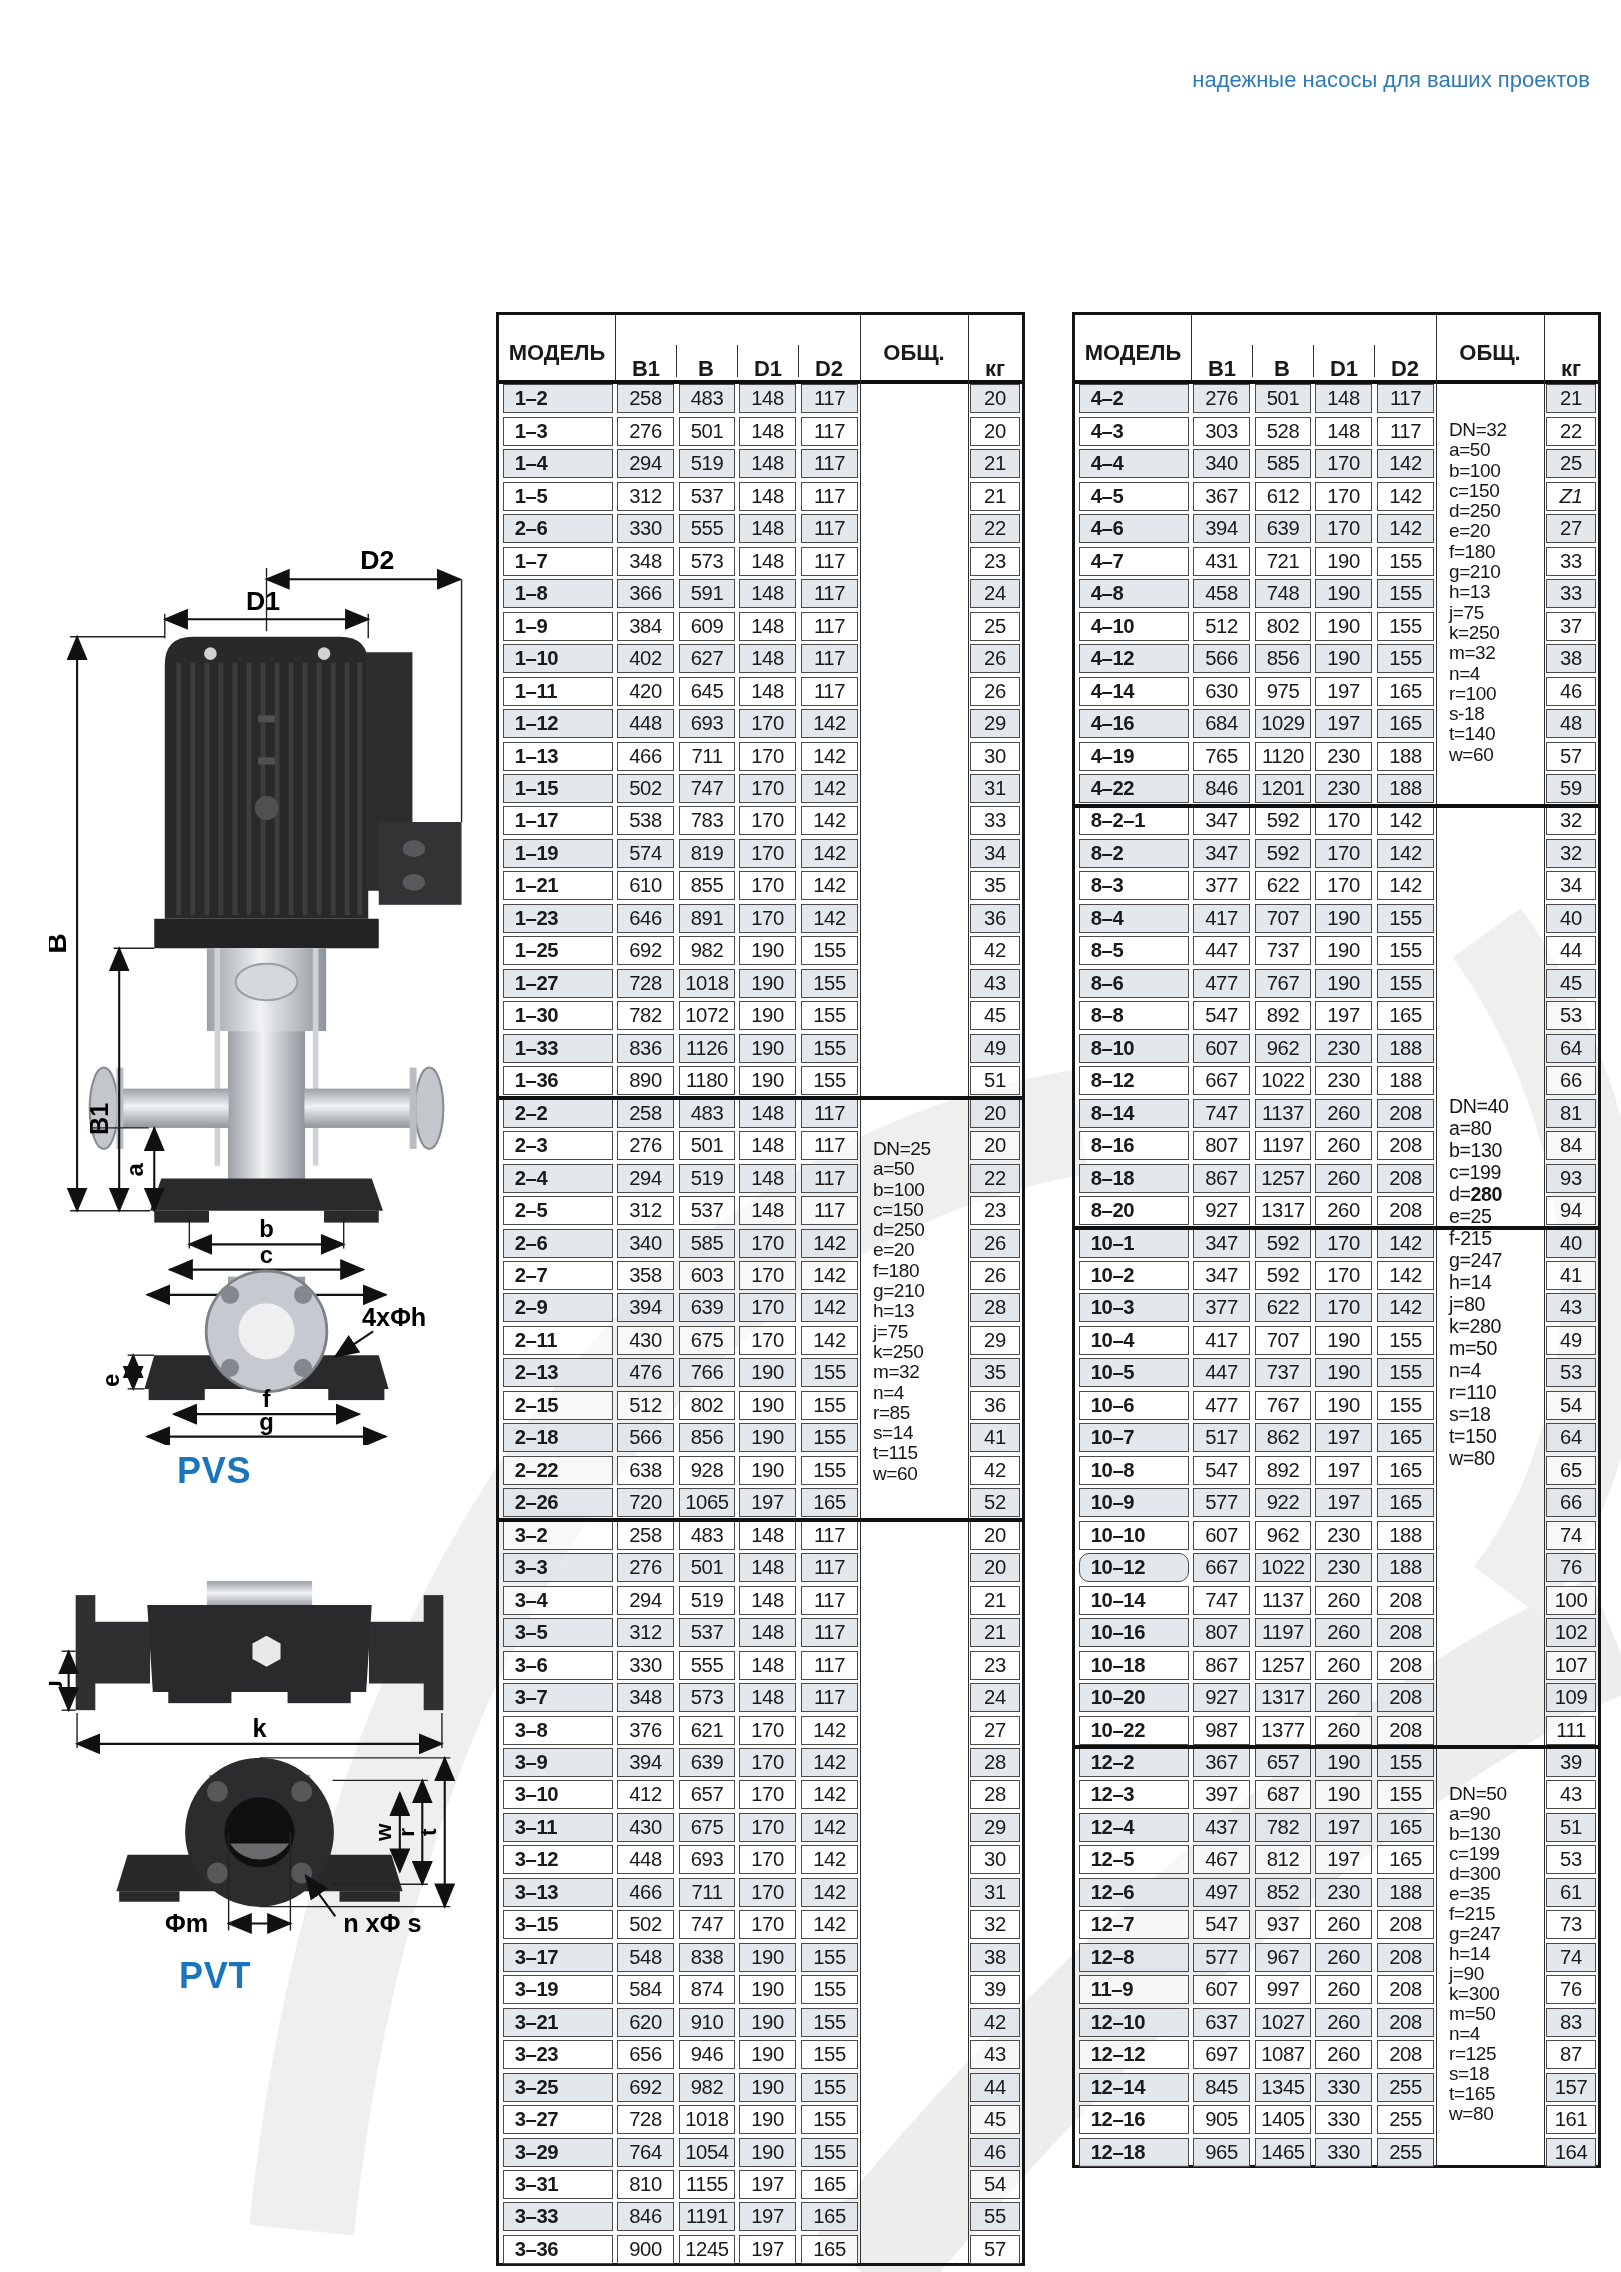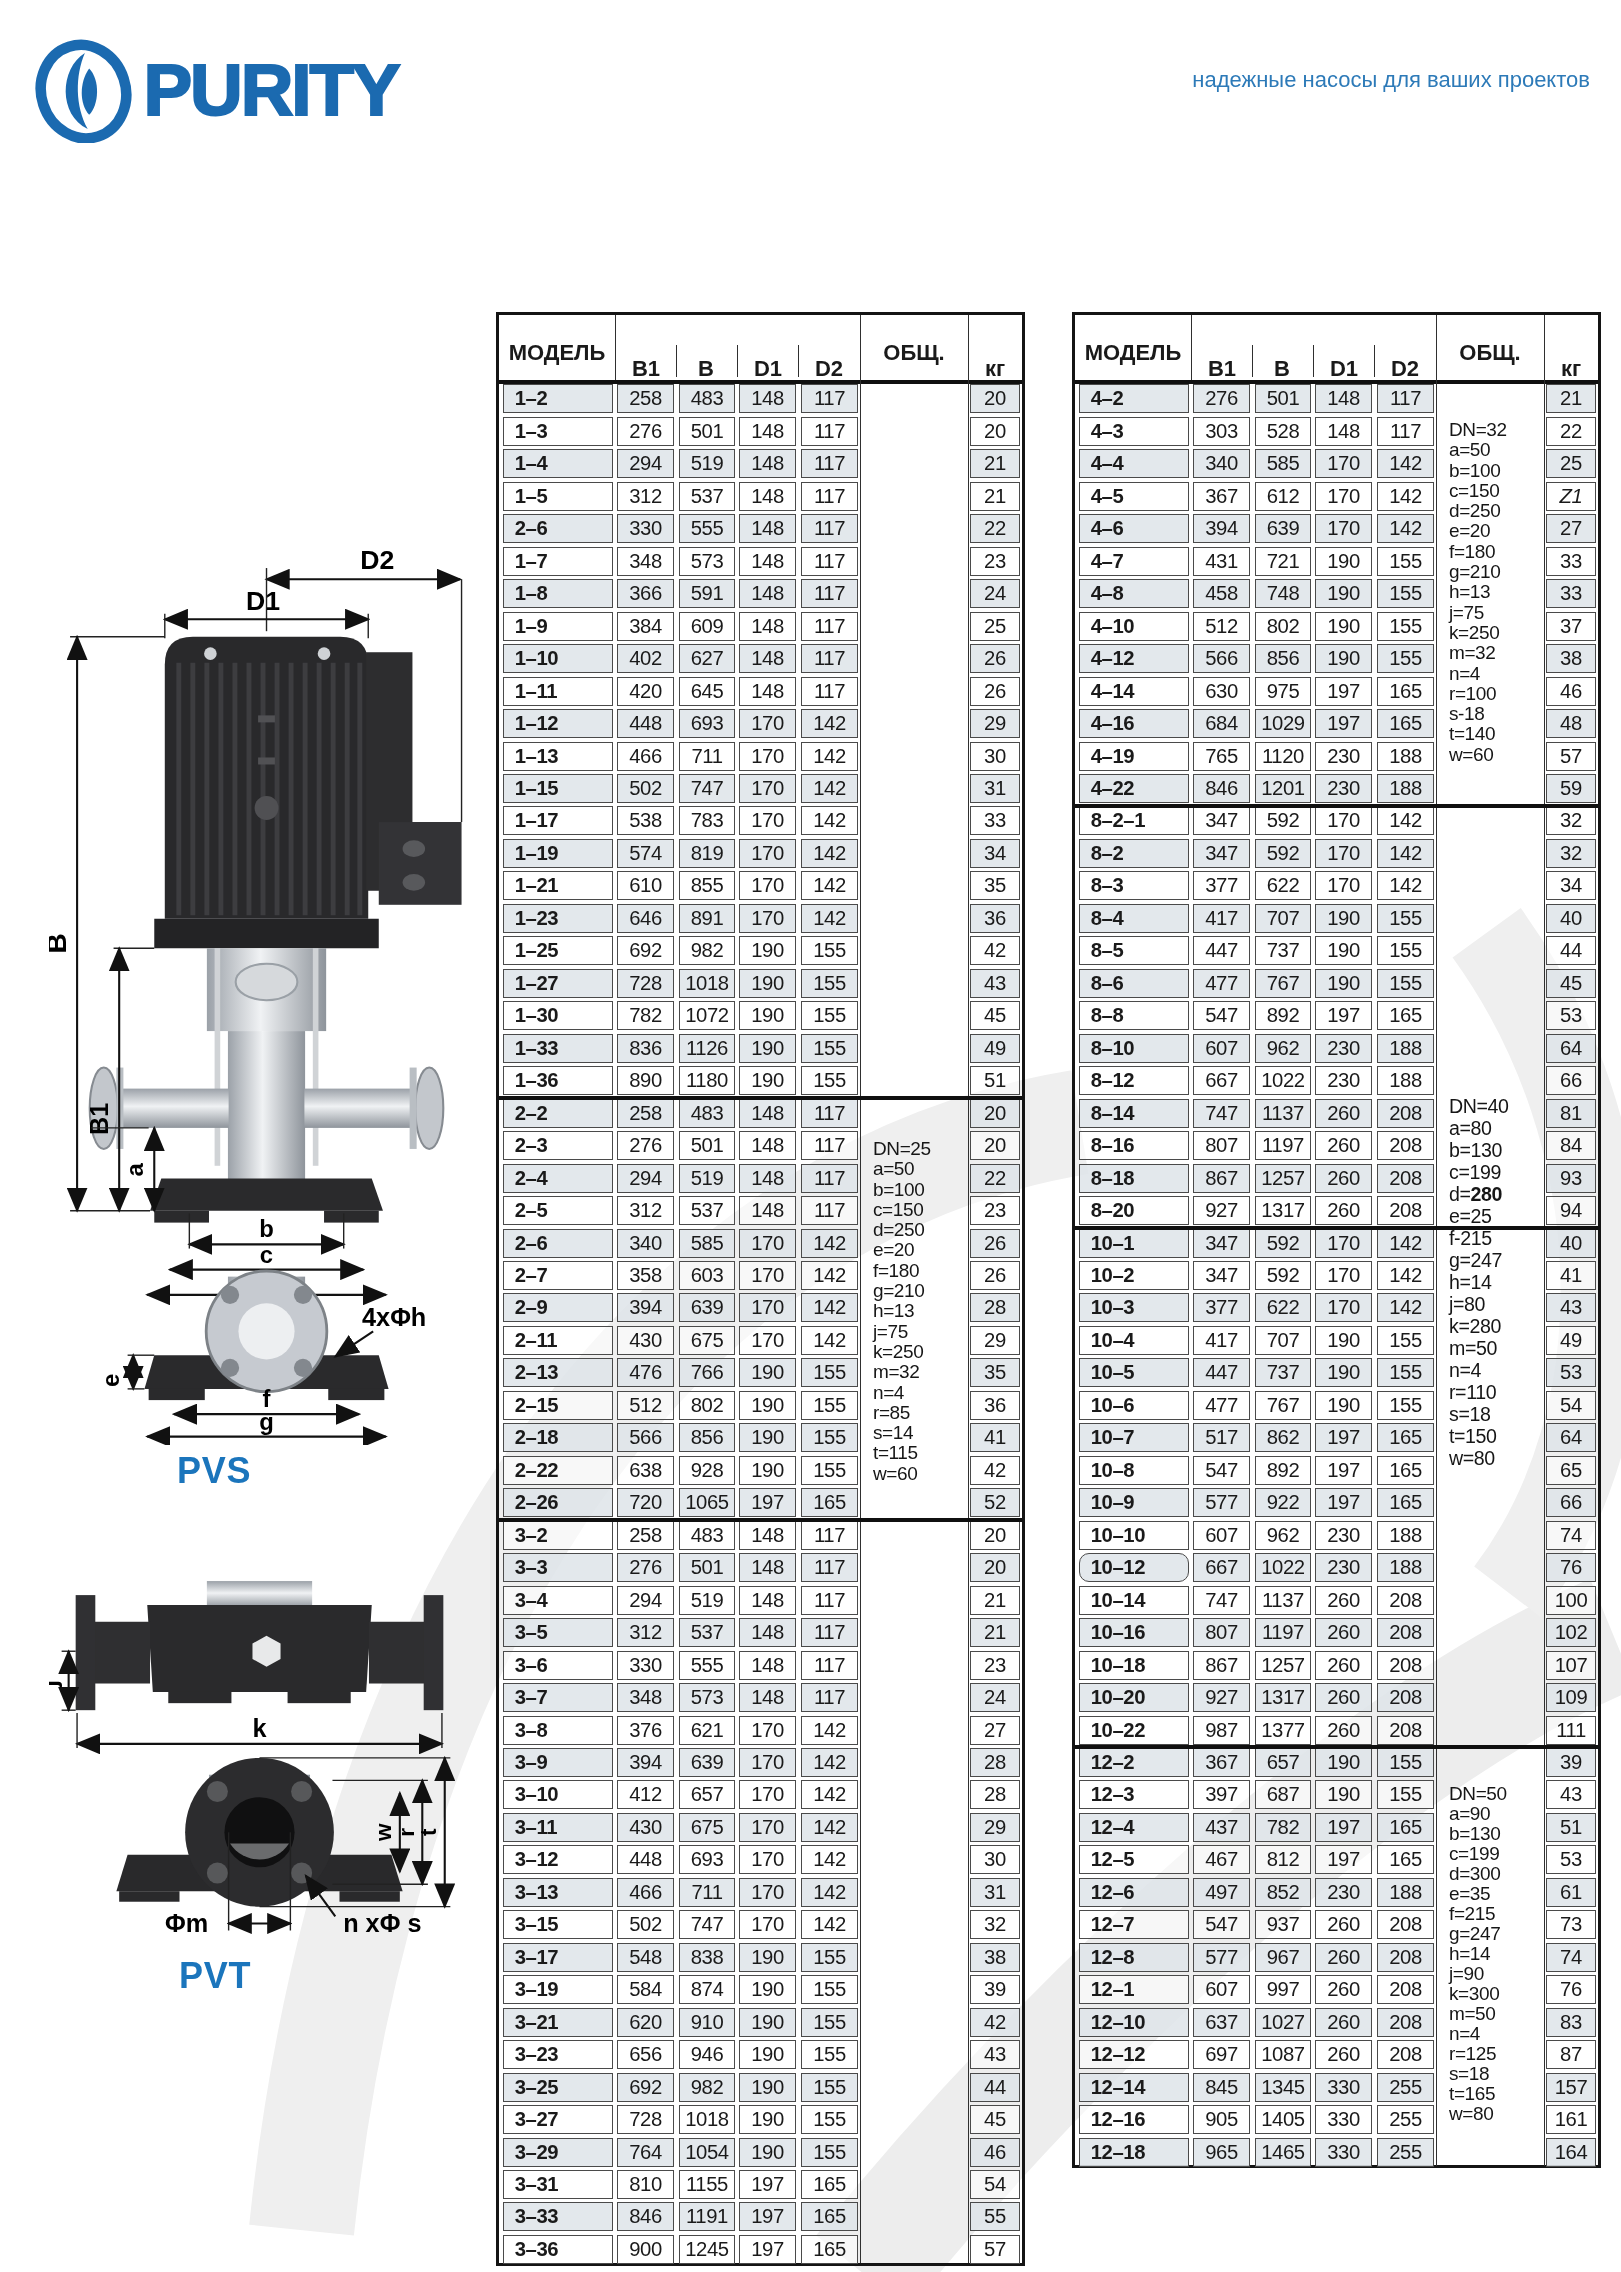--- a/index.html
+++ b/index.html
@@ -35,28 +35,20 @@
 <body>
 
 <div id="page">
 
   <svg id="watermark" width="1622" height="2273" viewBox="0 0 2313 3241">
     <path d="M430 3180 C520 2320 930 1700 1540 1600" fill="none" stroke="#efefef" stroke-width="150"></path>
     <path d="M1230 3241 C1520 2880 1960 2470 2300 2330" fill="none" stroke="#ededed" stroke-width="170"></path>
     <path d="M2120 1330 C2330 1620 2340 2020 2150 2270" fill="none" stroke="#efefef" stroke-width="120"></path>
   </svg>
 
-  <div id="logo">
-    <svg width="107" height="107" viewBox="0 0 152 152">
-      <ellipse cx="76" cy="79" rx="60" ry="67" fill="none" stroke="#1b6ab0" stroke-width="15" transform="rotate(-18 76 79)"></ellipse>
-      <path d="M78 24 C42 46 40 112 82 132 C64 100 64 56 78 24 Z" fill="#1b6ab0"></path>
-      <path d="M84 46 C70 66 70 96 84 112 C98 98 100 62 84 46 Z" fill="#1b6ab0"></path>
-    </svg>
-    <div id="brand">PURITY</div>
-  </div>
   <div id="tagline">надежные насосы для ваших проектов</div>
 
   <svg class="diagram" style="left:49px;top:547px;" width="421" height="898" viewBox="0 0 600 1280">
     <defs>
       <linearGradient id="steel" x1="0" y1="0" x2="1" y2="0">
         <stop offset="0" stop-color="#9ba1a8"></stop>
           <stop offset="0.45" stop-color="#f0f2f4"></stop>
           <stop offset="1" stop-color="#8e949b"></stop>
       </linearGradient>
       <linearGradient id="steelv" x1="0" y1="0" x2="0" y2="1">
@@ -885,21 +877,21 @@
       <div class="cell white num" style="left: 180px; top: 1595px; width: 56px; height: 29px;">937</div>
       <div class="cell white num" style="left: 240px; top: 1595px; width: 57px; height: 29px;">260</div>
       <div class="cell white num" style="left: 302px; top: 1595px; width: 57px; height: 29px;">208</div>
       <div class="cell white num" style="left: 471px; top: 1595px; width: 50px; height: 29px;">73</div>
       <div class="cell gray model" style="left: 3.5px; top: 1628px; width: 110px; height: 29px;">12–8</div>
       <div class="cell gray num" style="left: 118px; top: 1628px; width: 57px; height: 29px;">577</div>
       <div class="cell gray num" style="left: 180px; top: 1628px; width: 56px; height: 29px;">967</div>
       <div class="cell gray num" style="left: 240px; top: 1628px; width: 57px; height: 29px;">260</div>
       <div class="cell gray num" style="left: 302px; top: 1628px; width: 57px; height: 29px;">208</div>
       <div class="cell gray num" style="left: 471px; top: 1628px; width: 50px; height: 29px;">74</div>
-      <div class="cell white model" style="left: 3.5px; top: 1660px; width: 110px; height: 29px;">12–1</div>
+      <div class="cell white model" style="left: 3.5px; top: 1660px; width: 110px; height: 29px;">11–9</div>
       <div class="cell white num" style="left: 118px; top: 1660px; width: 57px; height: 29px;">607</div>
       <div class="cell white num" style="left: 180px; top: 1660px; width: 56px; height: 29px;">997</div>
       <div class="cell white num" style="left: 240px; top: 1660px; width: 57px; height: 29px;">260</div>
       <div class="cell white num" style="left: 302px; top: 1660px; width: 57px; height: 29px;">208</div>
       <div class="cell white num" style="left: 471px; top: 1660px; width: 50px; height: 29px;">76</div>
       <div class="cell gray model" style="left: 3.5px; top: 1693px; width: 110px; height: 29px;">12–10</div>
       <div class="cell gray num" style="left: 118px; top: 1693px; width: 57px; height: 29px;">637</div>
       <div class="cell gray num" style="left: 180px; top: 1693px; width: 56px; height: 29px;">1027</div>
       <div class="cell gray num" style="left: 240px; top: 1693px; width: 57px; height: 29px;">260</div>
       <div class="cell gray num" style="left: 302px; top: 1693px; width: 57px; height: 29px;">208</div>

